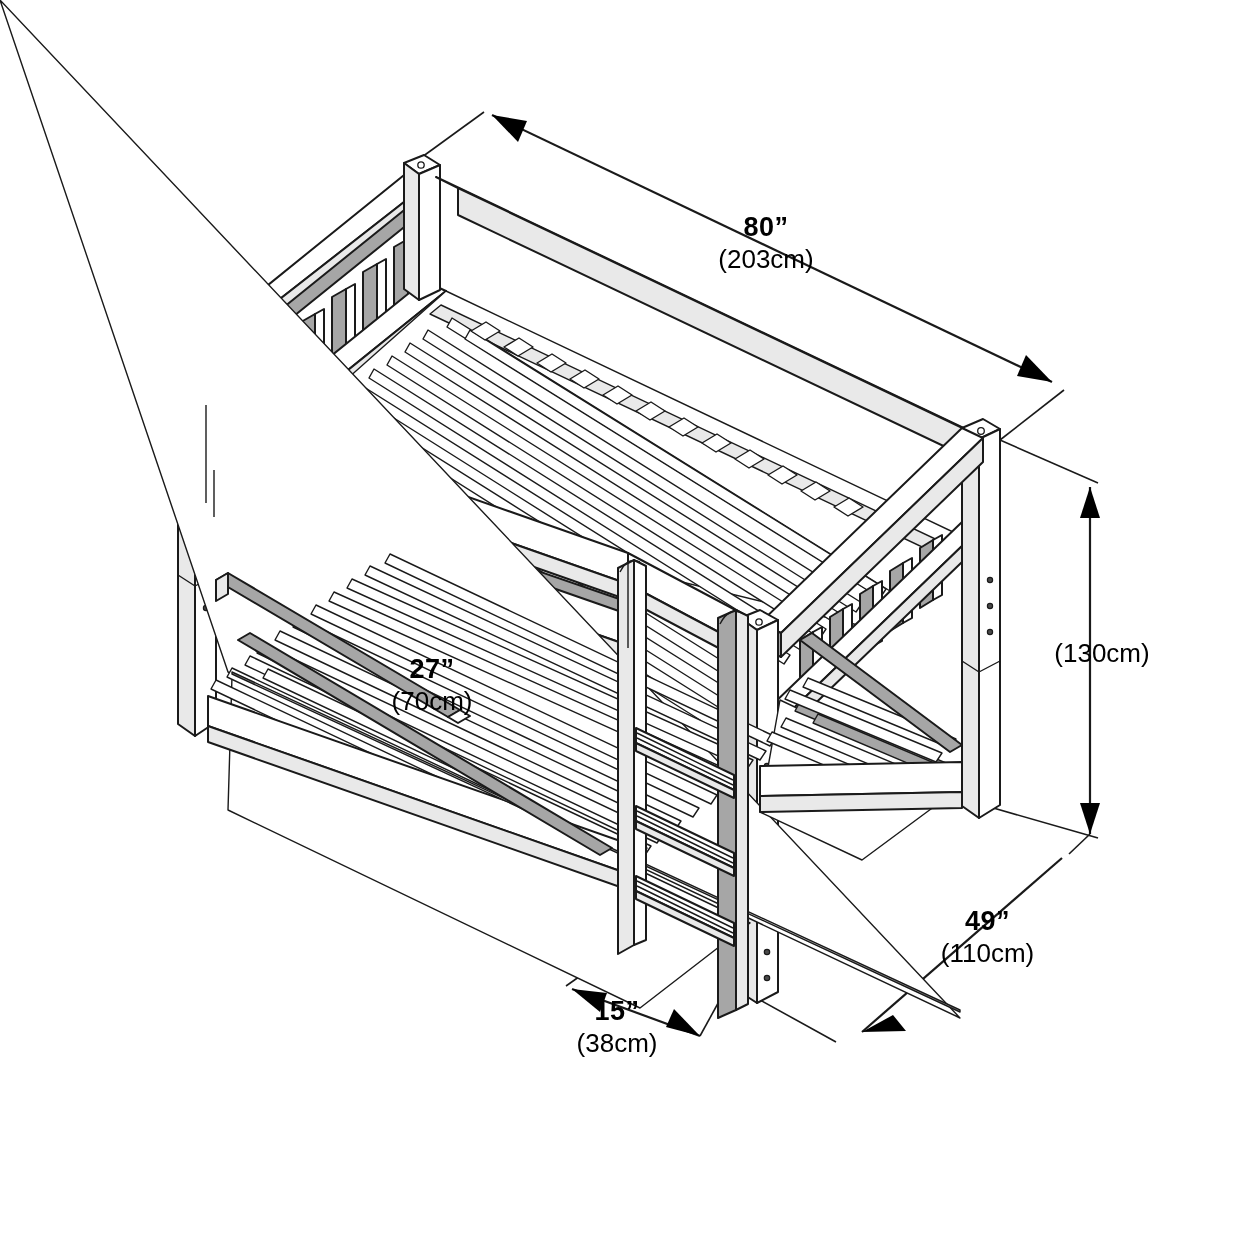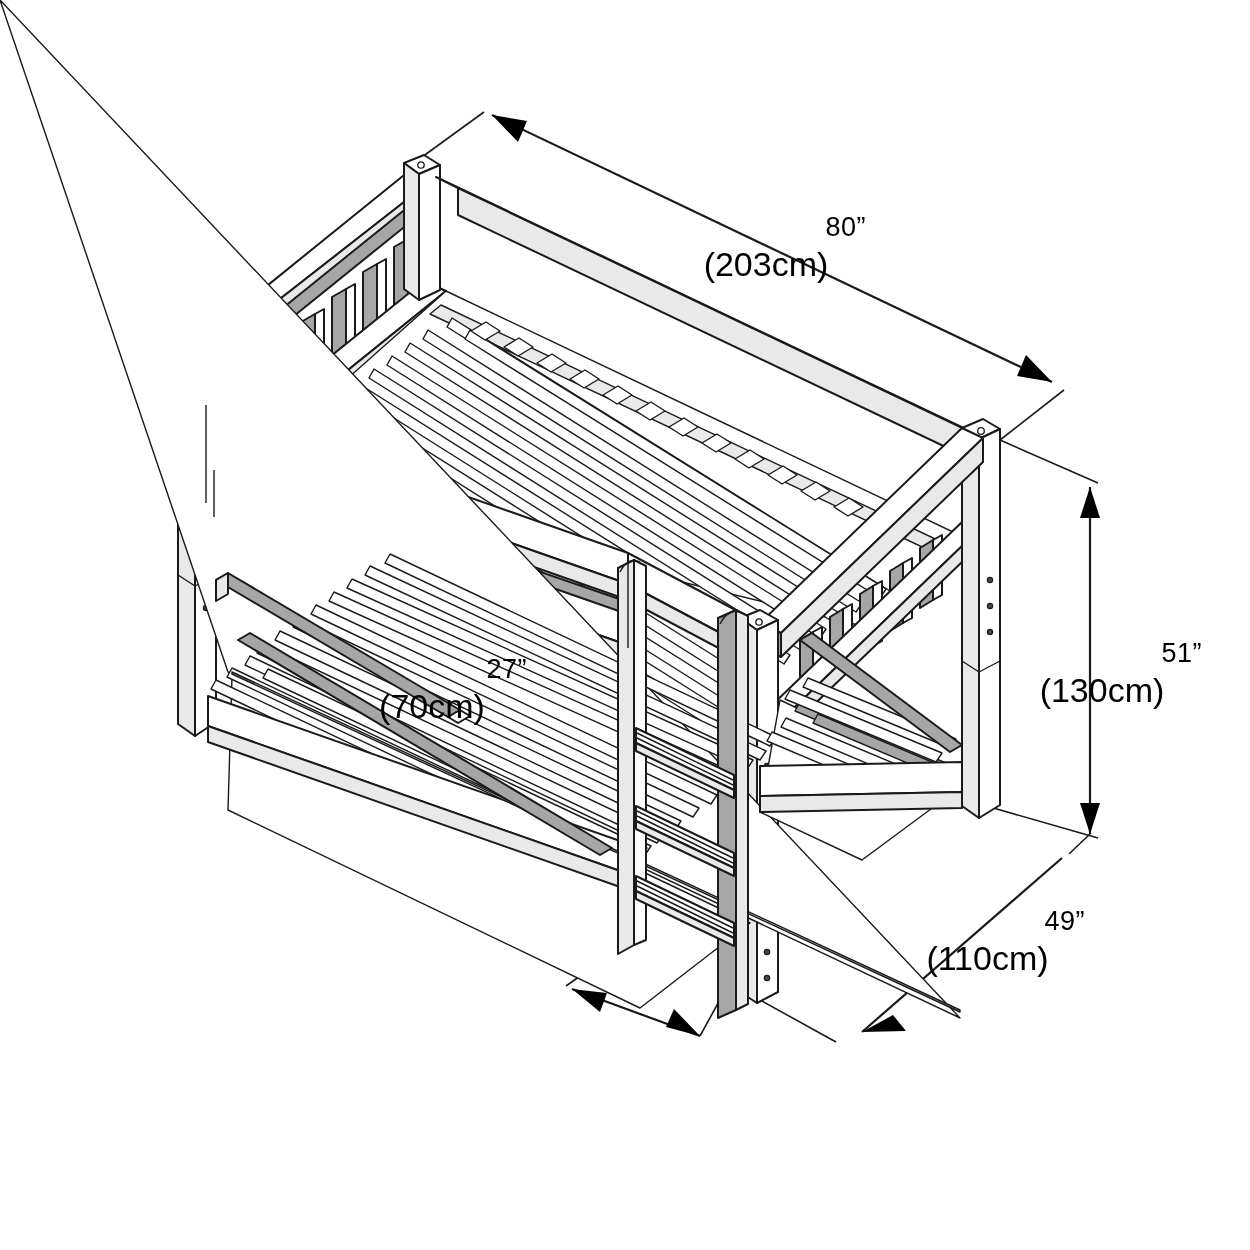--- a/index.html
+++ b/index.html
@@ -2,22 +2,22 @@
 <html><head>
 <meta charset="utf-8">
 <style>
   html,body{margin:0;padding:0;background:#ffffff;}
   body{width:1250px;height:1250px;overflow:hidden;
        font-family:"Liberation Sans",sans-serif;}
   #stage{position:relative;width:1250px;height:1250px;background:#fff;}
   #stage svg{position:absolute;left:0;top:0;}
   .dimtext{position:absolute;text-align:center;color:#000;line-height:1.18;
            white-space:nowrap;}
-  .dimtext .imp{font-weight:normal;font-size:27px;letter-spacing:.5px;text-align:right;}
-  .dimtext .met{font-weight:normal;font-size:34px;}
+  .dimtext .imp{font-weight:bold;font-size:27px;letter-spacing:.5px;}
+  .dimtext .met{font-weight:normal;font-size:26px;}
 </style>
 </head>
 <body>
 
 <div id="stage">
 
 <svg width="1250" height="1250" viewBox="0 0 1250 1250">
   <defs>
     <style>
       .ln{fill:none;stroke:#1a1a1a;stroke-width:2;stroke-linejoin:round;stroke-linecap:round;}
@@ -304,28 +304,31 @@
   <path class="lnt" d="M 628 553 L 628 648"></path>
   <path class="lnt" d="M 214 470 L 214 517"></path>
 </svg>
 
 <div class="dimtext" style="left:666px;top:212px;width:200px;">
   <div class="imp">80”</div>
   <div class="met">(203cm)</div>
 </div>
 
 <div class="dimtext" style="left:1002px;top:638px;width:200px;">
-  <div class="imp">51”</div>
   <div class="met">(130cm)</div>
 </div>
 
 <div class="dimtext" style="left:337px;top:654px;width:190px;">
   <div class="imp">27”</div>
   <div class="met">(70cm)</div>
 </div>
 
+<div class="dimtext" style="left:522px;top:996px;width:190px;">
+  <div class="imp">15”</div>
+  <div class="met">(38cm)</div>
+</div>
 
 <div class="dimtext" style="left:890px;top:906px;width:195px;">
   <div class="imp">49”</div>
   <div class="met">(110cm)</div>
 </div>
 
 </div>
 
 </body></html>

